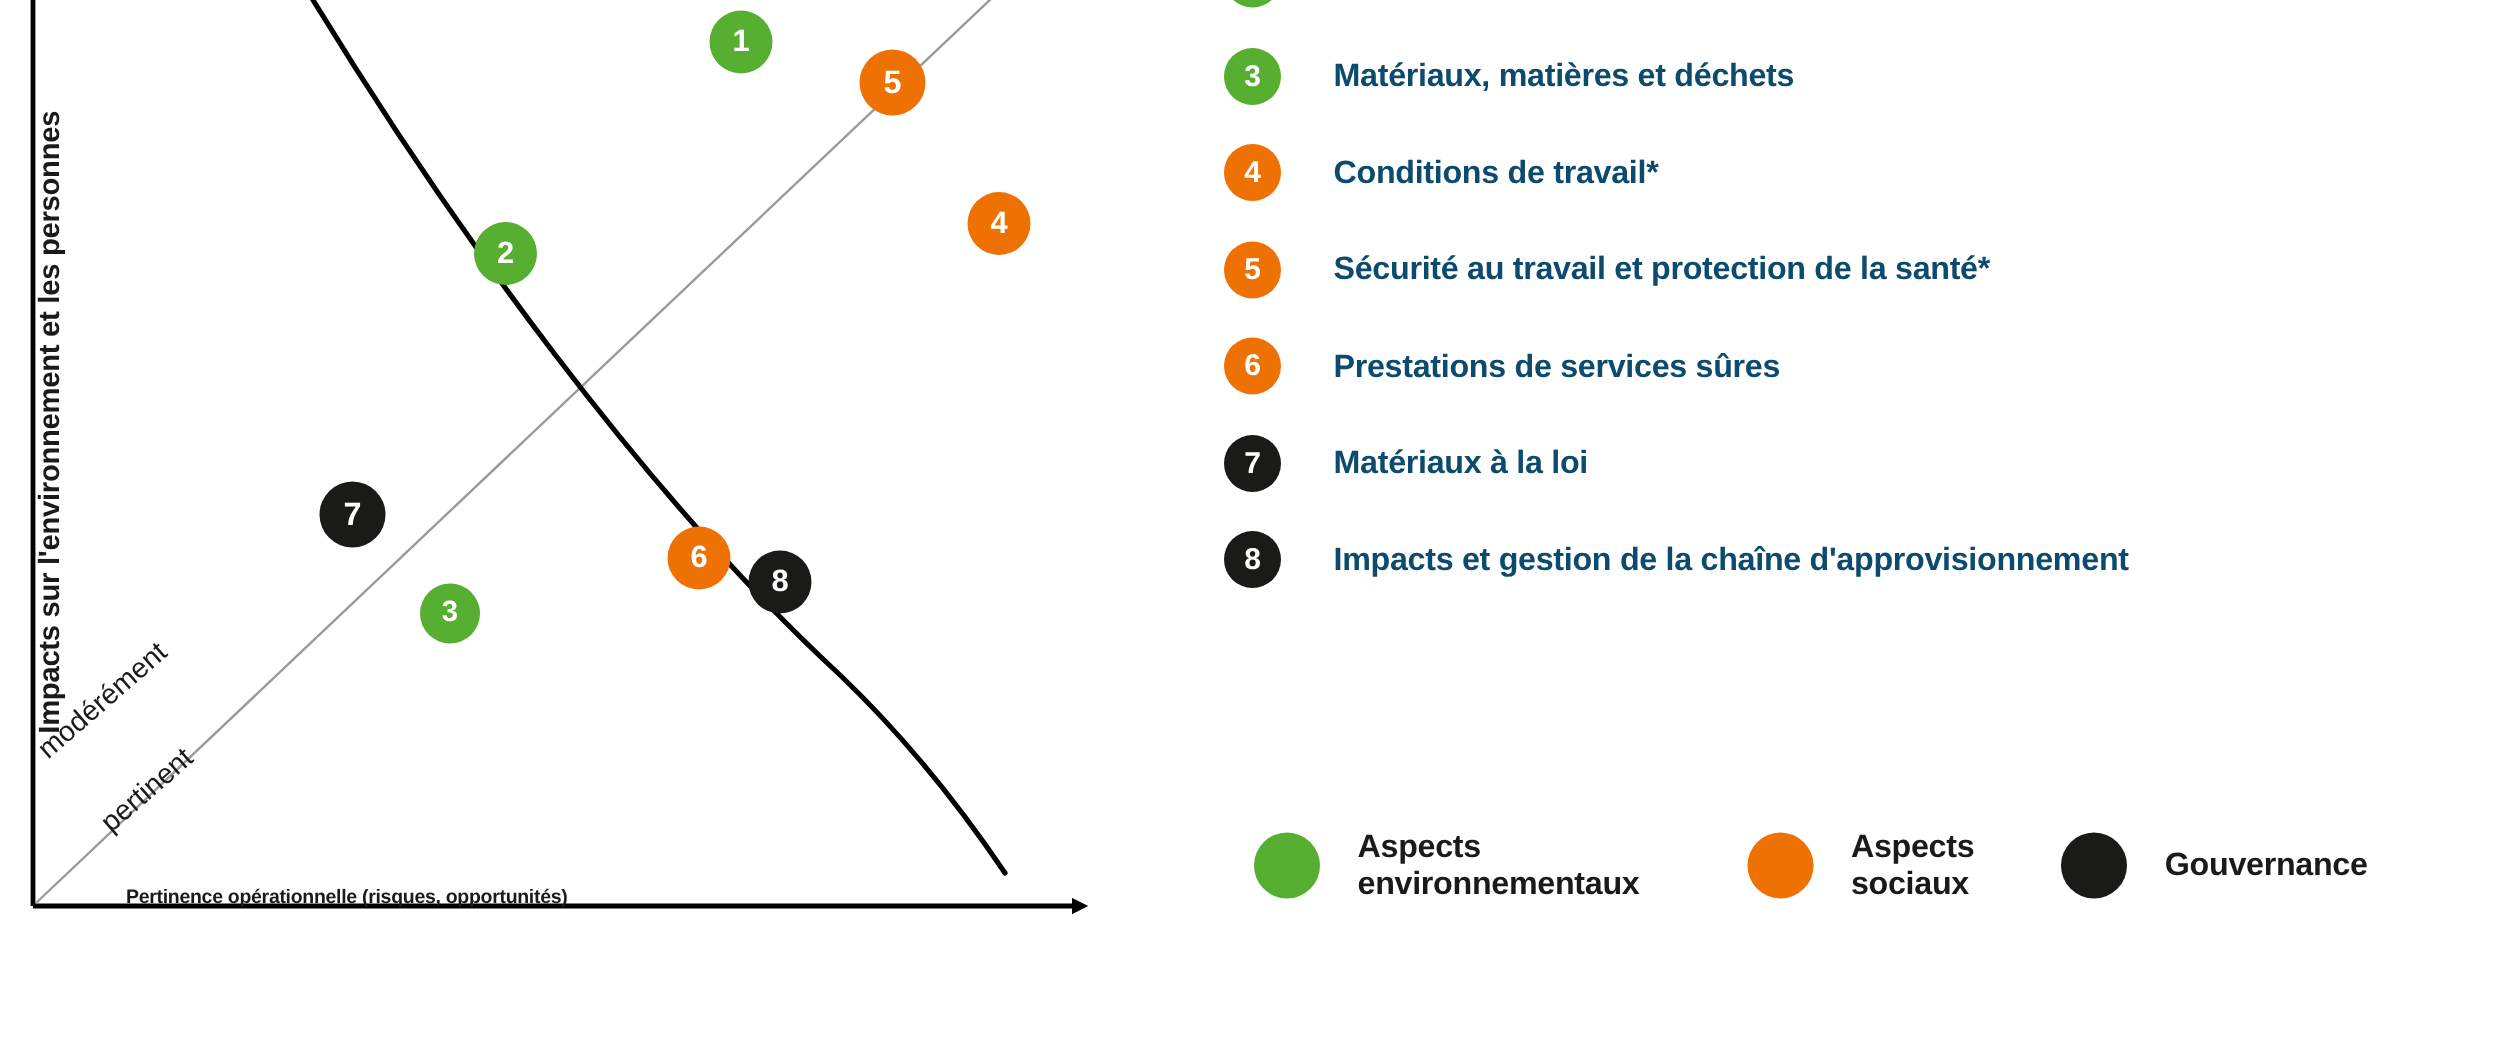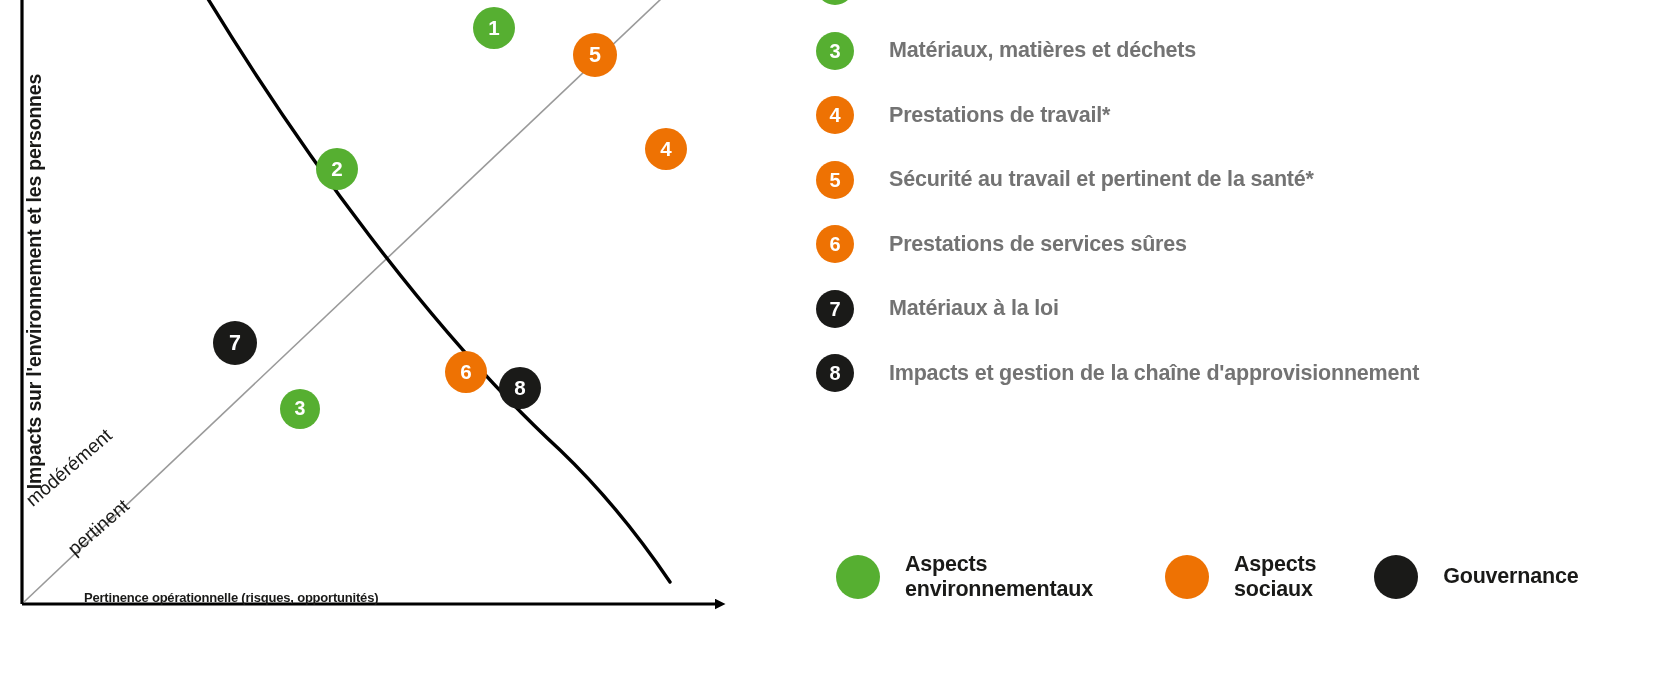--- a/index.html
+++ b/index.html
@@ -128,21 +128,21 @@
     color: #ffffff;
     font-weight: bold;
     font-size: 20px;
     line-height: 1;
     margin-left: 10px;
   }
   .legend-text {
     margin-left: 35px;
     font-size: 21.5px;
     font-weight: bold;
-    color: #737373;
+    color: #0c4a6e;
     letter-spacing: -0.2px;
     white-space: nowrap;
   }
 
   
   .cat-legend {
     position: absolute;
     left: 16px;
     top: 552px;
     width: 874px;
@@ -241,26 +241,26 @@
 
       </div>
 
       <div class="legend-row">
         <span class="legend-dot" style="background: rgb(86, 175, 49);">3</span>
         <span class="legend-text">Matériaux, matières et déchets</span>
       </div>
 
       <div class="legend-row">
         <span class="legend-dot" style="background: rgb(238, 114, 3);">4</span>
-        <span class="legend-text">Prestations de travail*</span>
+        <span class="legend-text">Conditions de travail*</span>
       </div>
 
       <div class="legend-row">
         <span class="legend-dot" style="background: rgb(238, 114, 3);">5</span>
-        <span class="legend-text">Sécurité au travail et pertinent de la santé*</span>
+        <span class="legend-text">Sécurité au travail et protection de la santé*</span>
       </div>
 
       <div class="legend-row">
         <span class="legend-dot" style="background: rgb(238, 114, 3);">6</span>
         <span class="legend-text">Prestations de services sûres</span>
       </div>
 
       <div class="legend-row">
         <span class="legend-dot" style="background: rgb(26, 26, 24);">7</span>
         <span class="legend-text">Matériaux à la loi</span>

